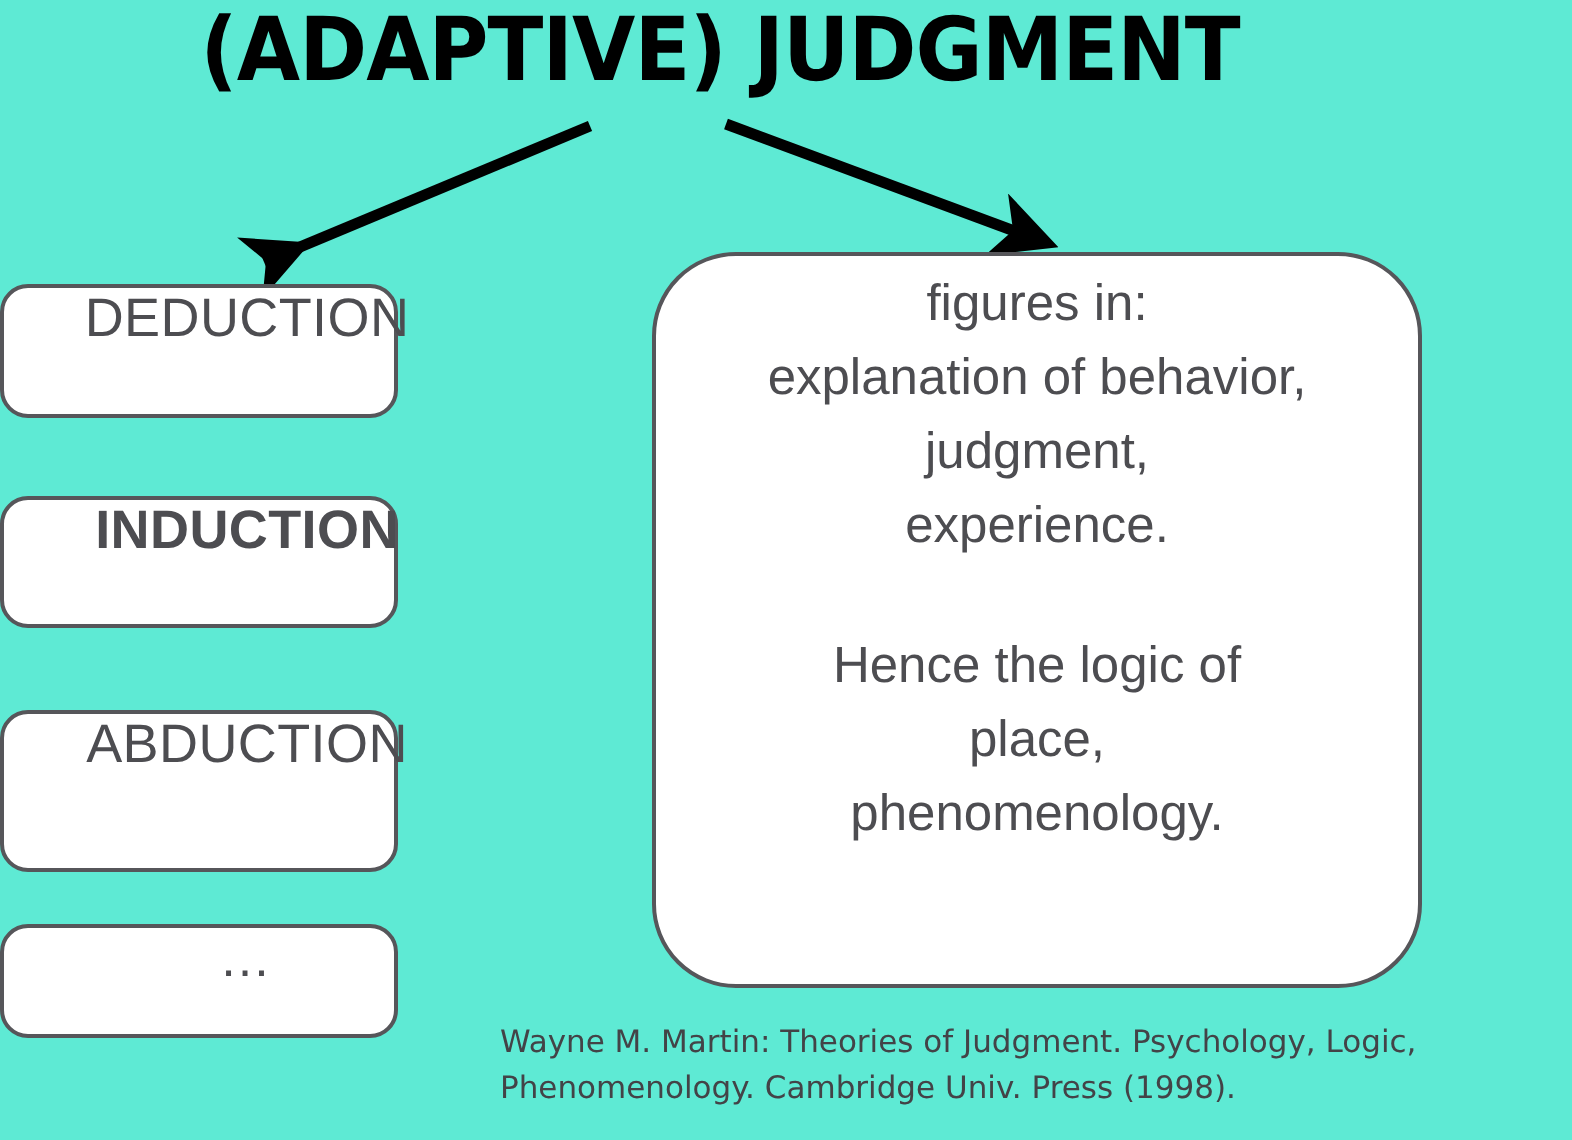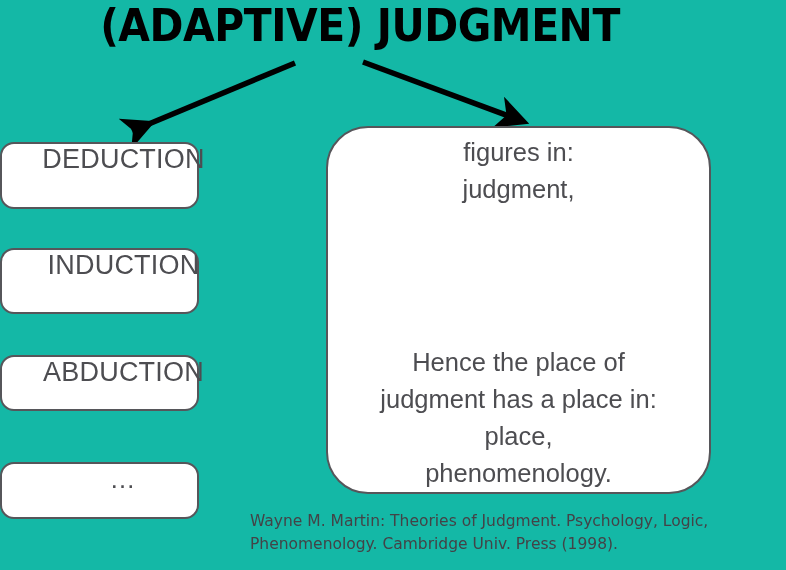--- a/index.html
+++ b/index.html
@@ -13,21 +13,21 @@
     position: relative;
     overflow: hidden;
     font-family: "Liberation Sans", sans-serif;
   }
 
   #slide {
     position: absolute;
     left: 0; top: 0;
     width: 786px;
     height: 570px;
-    background: #14b8a6;
+    background: #5eead4;
   }
 
   
   #title {
     position: absolute;
     left: 0;
     top: 2px;
     width: 720px;
     text-align: center;
     font-family: "DejaVu Sans", sans-serif;
@@ -62,40 +62,40 @@
     display: flex;
     justify-content: center;
     color: #4d4d51;
     font-size: 27px;
     line-height: 30px;
     letter-spacing: 0.2px;
     white-space: nowrap;
     padding-left: 48px;
   }
   #mode-box-0 { top: 142px; height: 67px; }
-  #mode-box-1 { top: 248px; height: 66px; }
-  #mode-box-2 { top: 355px; height: 56px; }
+  #mode-box-1 { top: 248px; height: 66px; font-weight: bold; }
+  #mode-box-2 { top: 355px; height: 81px; }
   #mode-box-3 { top: 462px; height: 57px; }
   #mode-box-3 .mode-label { font-size: 26px; letter-spacing: 2px; }
 
   
   #detail-box {
     position: absolute;
     left: 326px;
     top: 126px;
     width: 385px;
     height: 368px;
     border: 2px solid #56565a;
     border-radius: 42px;
     background: #ffffff;
     box-sizing: border-box;
     display: flex;
     flex-direction: column;
     align-items: center;
-    justify-content: space-between;
+    justify-content: flex-start;
     padding-top: 6px;
   }
   #detail-box .para {
     width: 100%;
     text-align: center;
     color: #4d4d51;
     font-size: 25.5px;
     line-height: 37px;
   }
   #detail-box .para .ln { display: block; white-space: nowrap; }
@@ -144,26 +144,27 @@
   <div class="mode-box" id="mode-box-2">
     <span class="mode-label">ABDUCTION</span>
   </div>
   <div class="mode-box" id="mode-box-3">
     <span class="mode-label">…</span>
   </div>
 
   <div id="detail-box">
     <div class="para">
       <span class="ln">figures in:</span>
+      <span class="ln">explanation of behavior,</span>
       <span class="ln">judgment,</span>
+      <span class="ln">experience.</span>
     </div>
     <div class="para-gap"></div>
     <div class="para">
-      <span class="ln">Hence the place of</span>
-      <span class="ln">judgment has a place in:</span>
+      <span class="ln">Hence the logic of</span>
       <span class="ln">place,</span>
       <span class="ln">phenomenology.</span>
     </div>
   </div>
 
   <div id="citation">
     <span class="ln">Wayne M. Martin: Theories of Judgment. Psychology, Logic,</span>
     <span class="ln">Phenomenology. Cambridge Univ. Press (1998).</span>
   </div>
 

